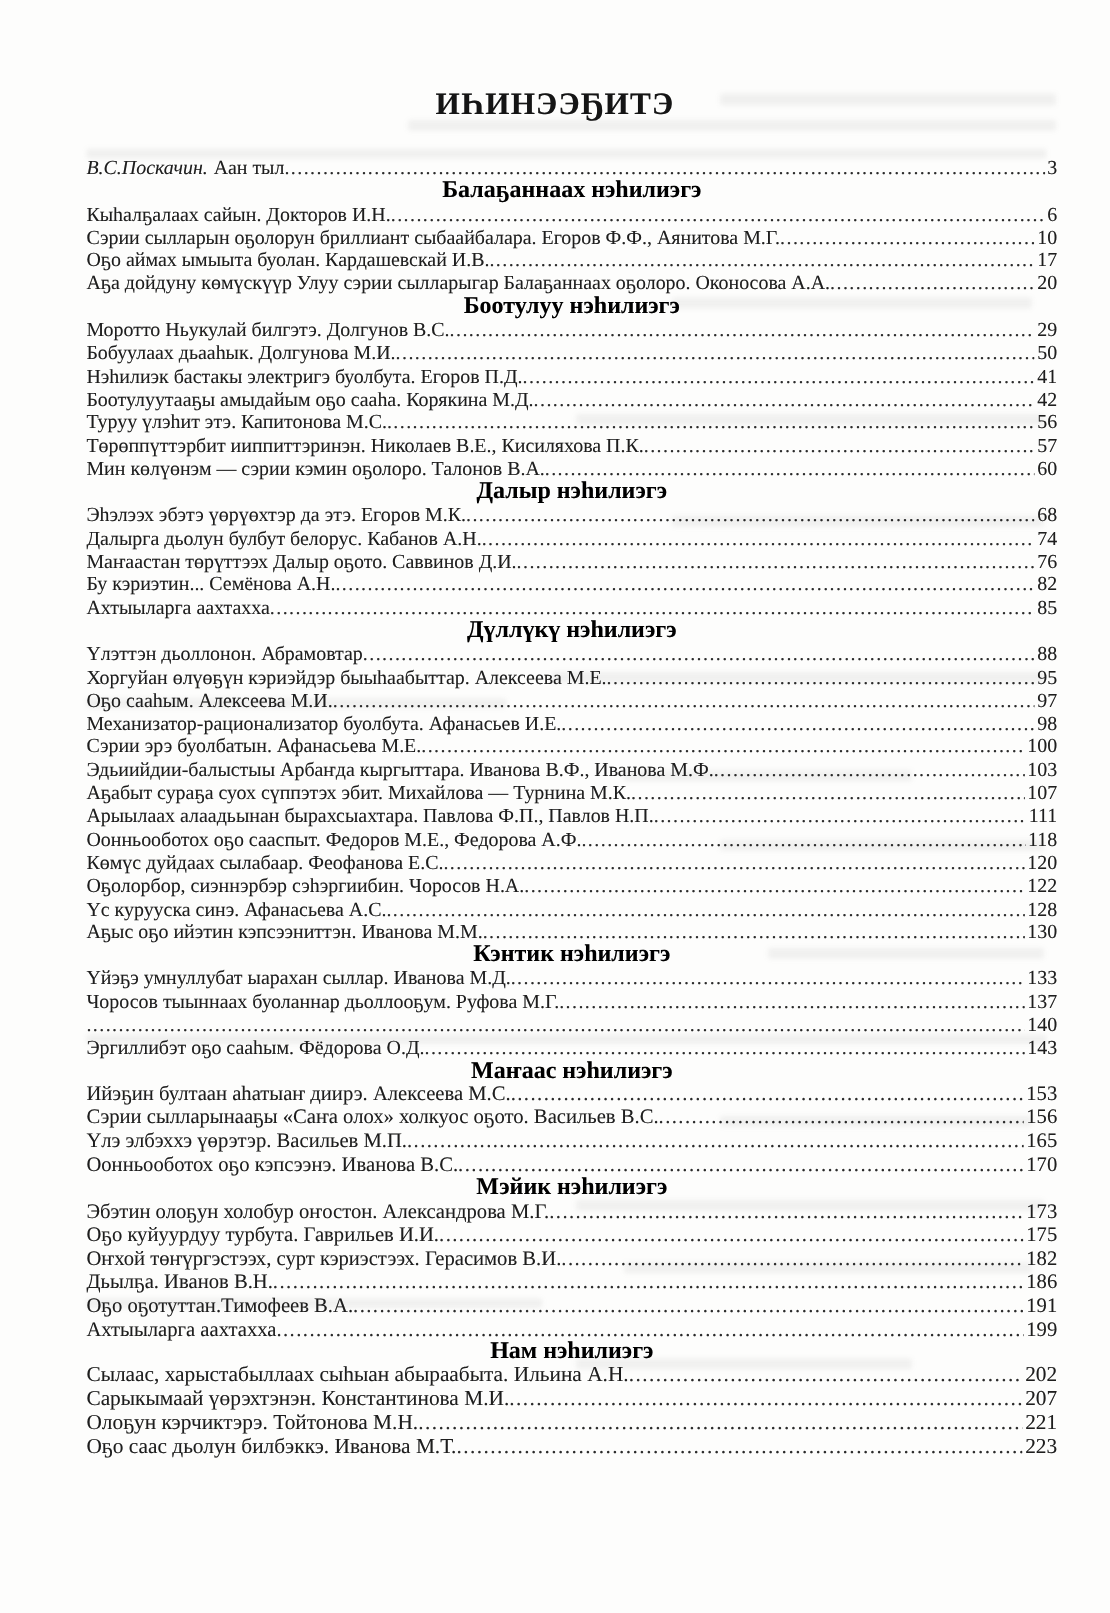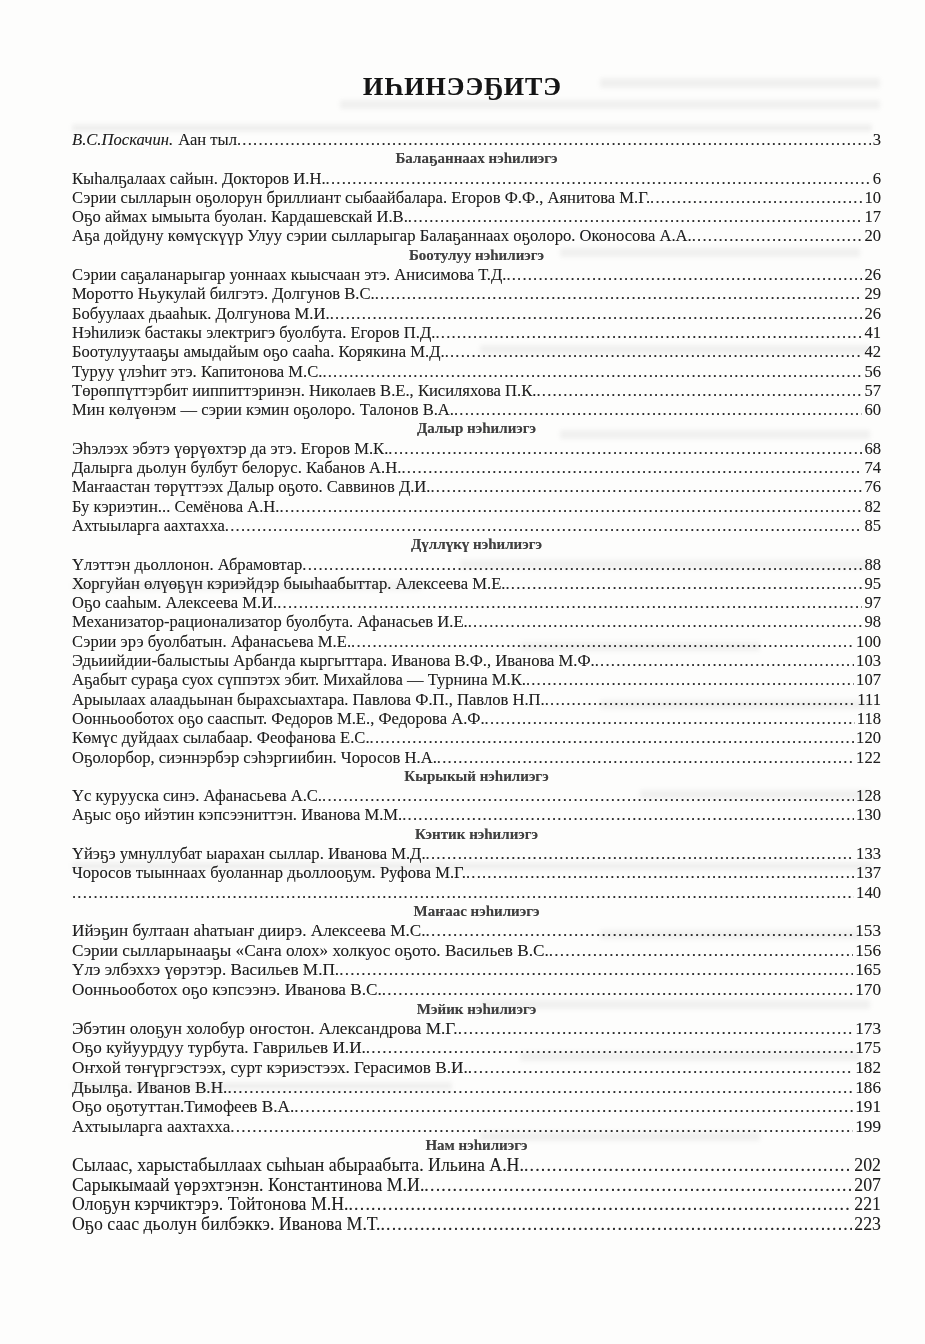--- a/index.html
+++ b/index.html
@@ -58,23 +58,23 @@
   }
   .leader::after {
     content: "....................................................................................................................................................................................................";
     letter-spacing: 1.2px;
     color: #2a2a2a;
   }
   .toc-page { flex: 0 0 auto; padding-left: 2px; }
   .section-header {
     text-align: center;
     font-weight: bold;
-    font-size: 15px;
+    font-size: 20px;
     line-height: 19.3px;
-    color: #404040;
+    color: #000000;
     text-shadow: 0 0 0.4px rgba(0,0,0,0.35);
   }
   
   .section:nth-last-of-type(4) .toc-row,
   .section:nth-last-of-type(3) .toc-row { font-size: 17.2px; line-height: 19.6px; }
   .section:nth-last-of-type(2) .toc-row,
   .section:nth-last-of-type(1) .toc-row { font-size: 17.8px; line-height: 19.8px; }
 </style>
 </head>
 <body>
@@ -133,33 +133,28 @@
             </div>
             <div class="toc-row">
               <span class="toc-title">Аҕа дойдуну көмүскүүр Улуу сэрии сылларыгар Балаҕаннаах оҕолоро. Оконосова А.А.</span>
               <span class="leader"></span>
               <span class="toc-page">20</span>
             </div>
           </div>
           <div class="section">
             <div class="section-header">Боотулуу нэһилиэгэ</div>
             <div class="toc-row">
-              <span class="toc-title">Сэрии саҕаланарыгар уоннаах кыысчаан этэ. Анисимова Т.Д.</span>
-              <span class="leader"></span>
-              <span class="toc-page">26</span>
-            </div>
-            <div class="toc-row">
               <span class="toc-title">Моротто Ньукулай билгэтэ. Долгунов В.С.</span>
               <span class="leader"></span>
               <span class="toc-page">29</span>
             </div>
             <div class="toc-row">
               <span class="toc-title">Бобуулаах дьааһык. Долгунова М.И.</span>
               <span class="leader"></span>
-              <span class="toc-page">26</span>
+              <span class="toc-page">50</span>
             </div>
             <div class="toc-row">
               <span class="toc-title">Нэһилиэк бастакы электригэ буолбута. Егоров П.Д.</span>
               <span class="leader"></span>
               <span class="toc-page">41</span>
             </div>
             <div class="toc-row">
               <span class="toc-title">Боотулуутааҕы амыдайым оҕо сааһа. Корякина М.Д.</span>
               <span class="leader"></span>
               <span class="toc-page">42</span>
@@ -260,21 +255,20 @@
               <span class="leader"></span>
               <span class="toc-page">120</span>
             </div>
             <div class="toc-row">
               <span class="toc-title">Оҕолорбор, сиэннэрбэр сэһэргиибин. Чоросов Н.А.</span>
               <span class="leader"></span>
               <span class="toc-page">122</span>
             </div>
           </div>
           <div class="section">
-            <div class="section-header">Кырыкый нэһилиэгэ</div>
             <div class="toc-row">
               <span class="toc-title">Үс курууска синэ. Афанасьева А.С.</span>
               <span class="leader"></span>
               <span class="toc-page">128</span>
             </div>
             <div class="toc-row">
               <span class="toc-title">Аҕыс оҕо ийэтин кэпсээниттэн. Иванова М.М.</span>
               <span class="leader"></span>
               <span class="toc-page">130</span>
             </div>
@@ -287,20 +281,25 @@
               <span class="toc-page">133</span>
             </div>
             <div class="toc-row">
               <span class="toc-title">Чоросов тыыннаах буоланнар дьоллооҕум. Руфова М.Г.</span>
               <span class="leader"></span>
               <span class="toc-page">137</span>
             </div>
             <div class="toc-row">
               <span class="leader"></span>
               <span class="toc-page">140</span>
+            </div>
+            <div class="toc-row">
+              <span class="toc-title">Эргиллибэт оҕо сааһым. Фёдорова О.Д.</span>
+              <span class="leader"></span>
+              <span class="toc-page">143</span>
             </div>
           </div>
           <div class="section">
             <div class="section-header">Маҥаас нэһилиэгэ</div>
             <div class="toc-row">
               <span class="toc-title">Ийэҕин бултаан аһатыаҥ диирэ. Алексеева М.С.</span>
               <span class="leader"></span>
               <span class="toc-page">153</span>
             </div>
             <div class="toc-row">

